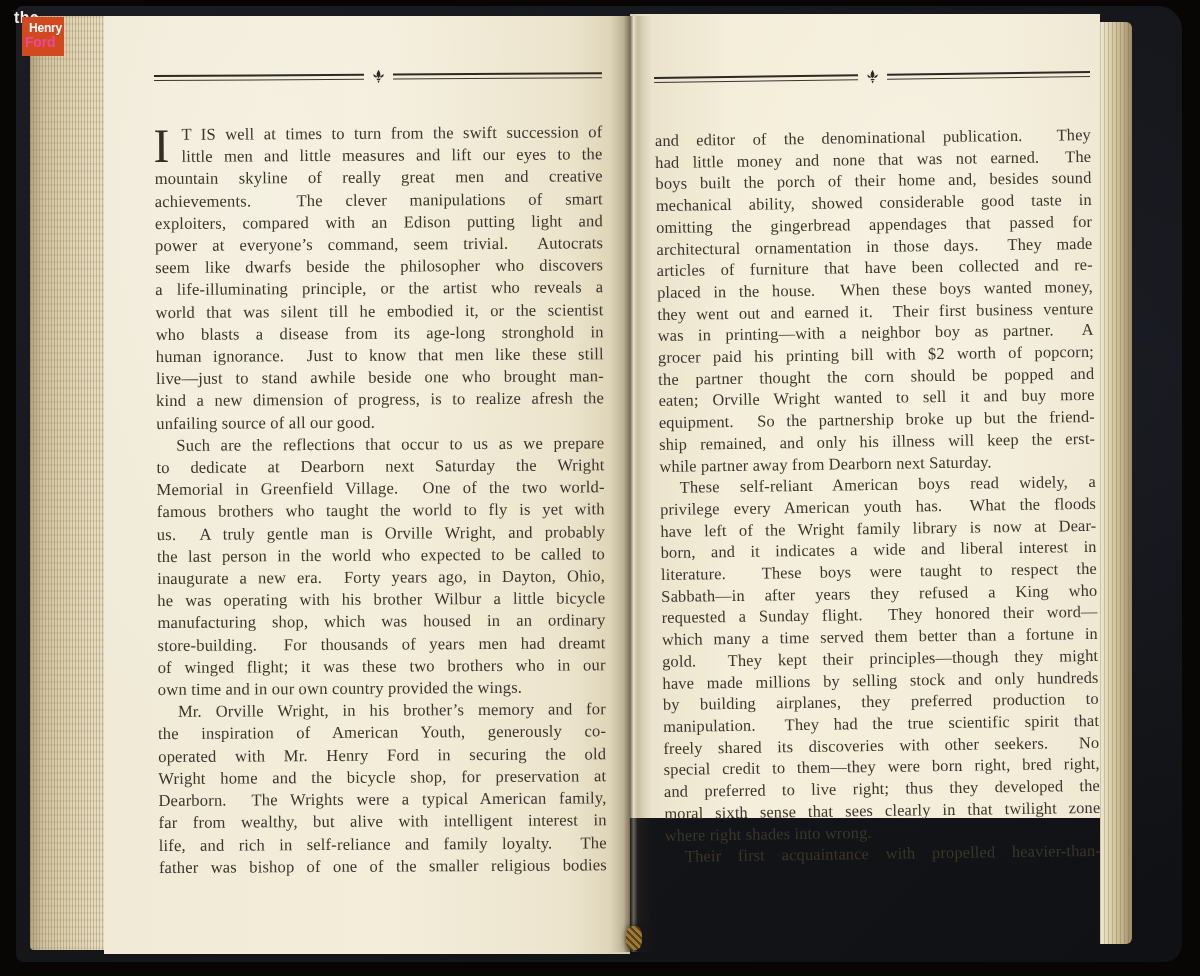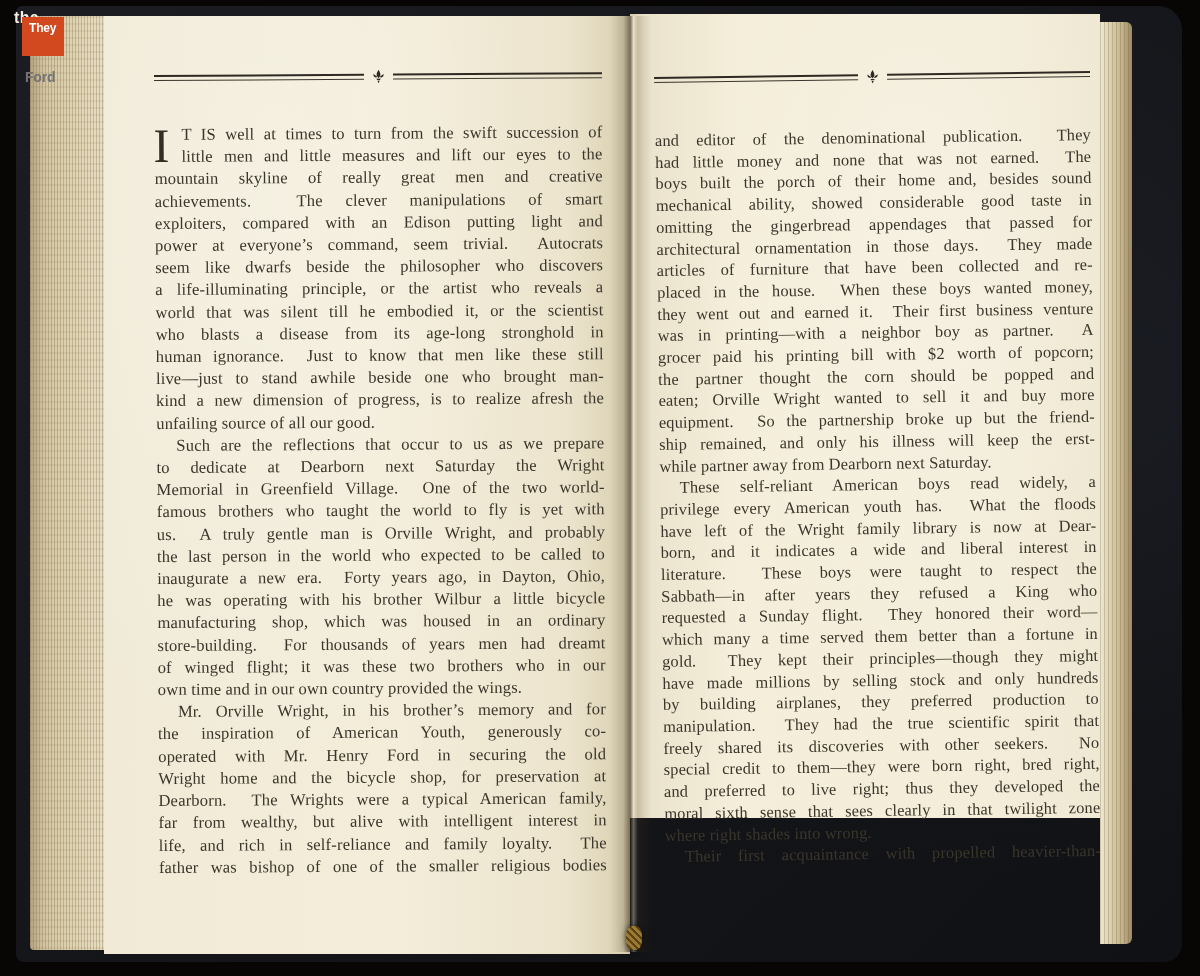--- a/index.html
+++ b/index.html
@@ -43,21 +43,21 @@
   .stitch{position:absolute;left:626px;top:926px;width:16px;height:24px;border-radius:40%;
     background:repeating-linear-gradient(45deg,#9c7a36 0 3px,#5d4415 3px 5px);
     box-shadow:0 0 6px rgba(0,0,0,0.6);}
 
   
   .logo{position:absolute;left:8px;top:4px;width:60px;height:56px;
         font-family:"Liberation Sans","DejaVu Sans",sans-serif;}
   .logo .box{position:absolute;left:14px;top:13px;width:42px;height:39px;background:#d3491f;}
   .logo .the{position:absolute;left:6px;top:5px;color:#f3ece0;font-size:16px;font-weight:600;letter-spacing:0.3px;}
   .logo .henry{position:absolute;left:21px;top:17px;color:#ffffff;font-size:12px;font-weight:700;letter-spacing:-0.2px;}
-  .logo .ford{position:absolute;left:17px;top:30px;color:#737373;font-size:14px;font-weight:700;letter-spacing:-0.2px;margin-top:35px;}
+  .logo .ford{position:absolute;left:17px;top:30px;color:#ec4899;font-size:14px;font-weight:700;letter-spacing:-0.2px;}
 
   
   .text-col{position:absolute;color:#3b362b;}
   .col-left{left:50px;top:56px;width:448px;transform:rotate(-0.35deg);transform-origin:left top;
             font-size:16.6px;line-height:22.2px;}
   .col-right{left:24px;top:60px;width:436px;transform:rotate(-0.8deg);transform-origin:left top;
              font-size:16.4px;line-height:21.7px;}
   .text-col{letter-spacing:0.15px;}
 
   
@@ -204,17 +204,17 @@
     </div>
   </div>
 
   <div class="edge-right"></div>
   <div class="gutter"></div>
   <div class="stitch"></div>
 
   <div class="logo">
     <span class="the">the</span>
     <div class="box"></div>
-    <span class="henry">They</span>
+    <span class="henry">Henry</span>
     <span class="ford">Ford</span>
   </div>
 
 </div>
 
 </body></html>

